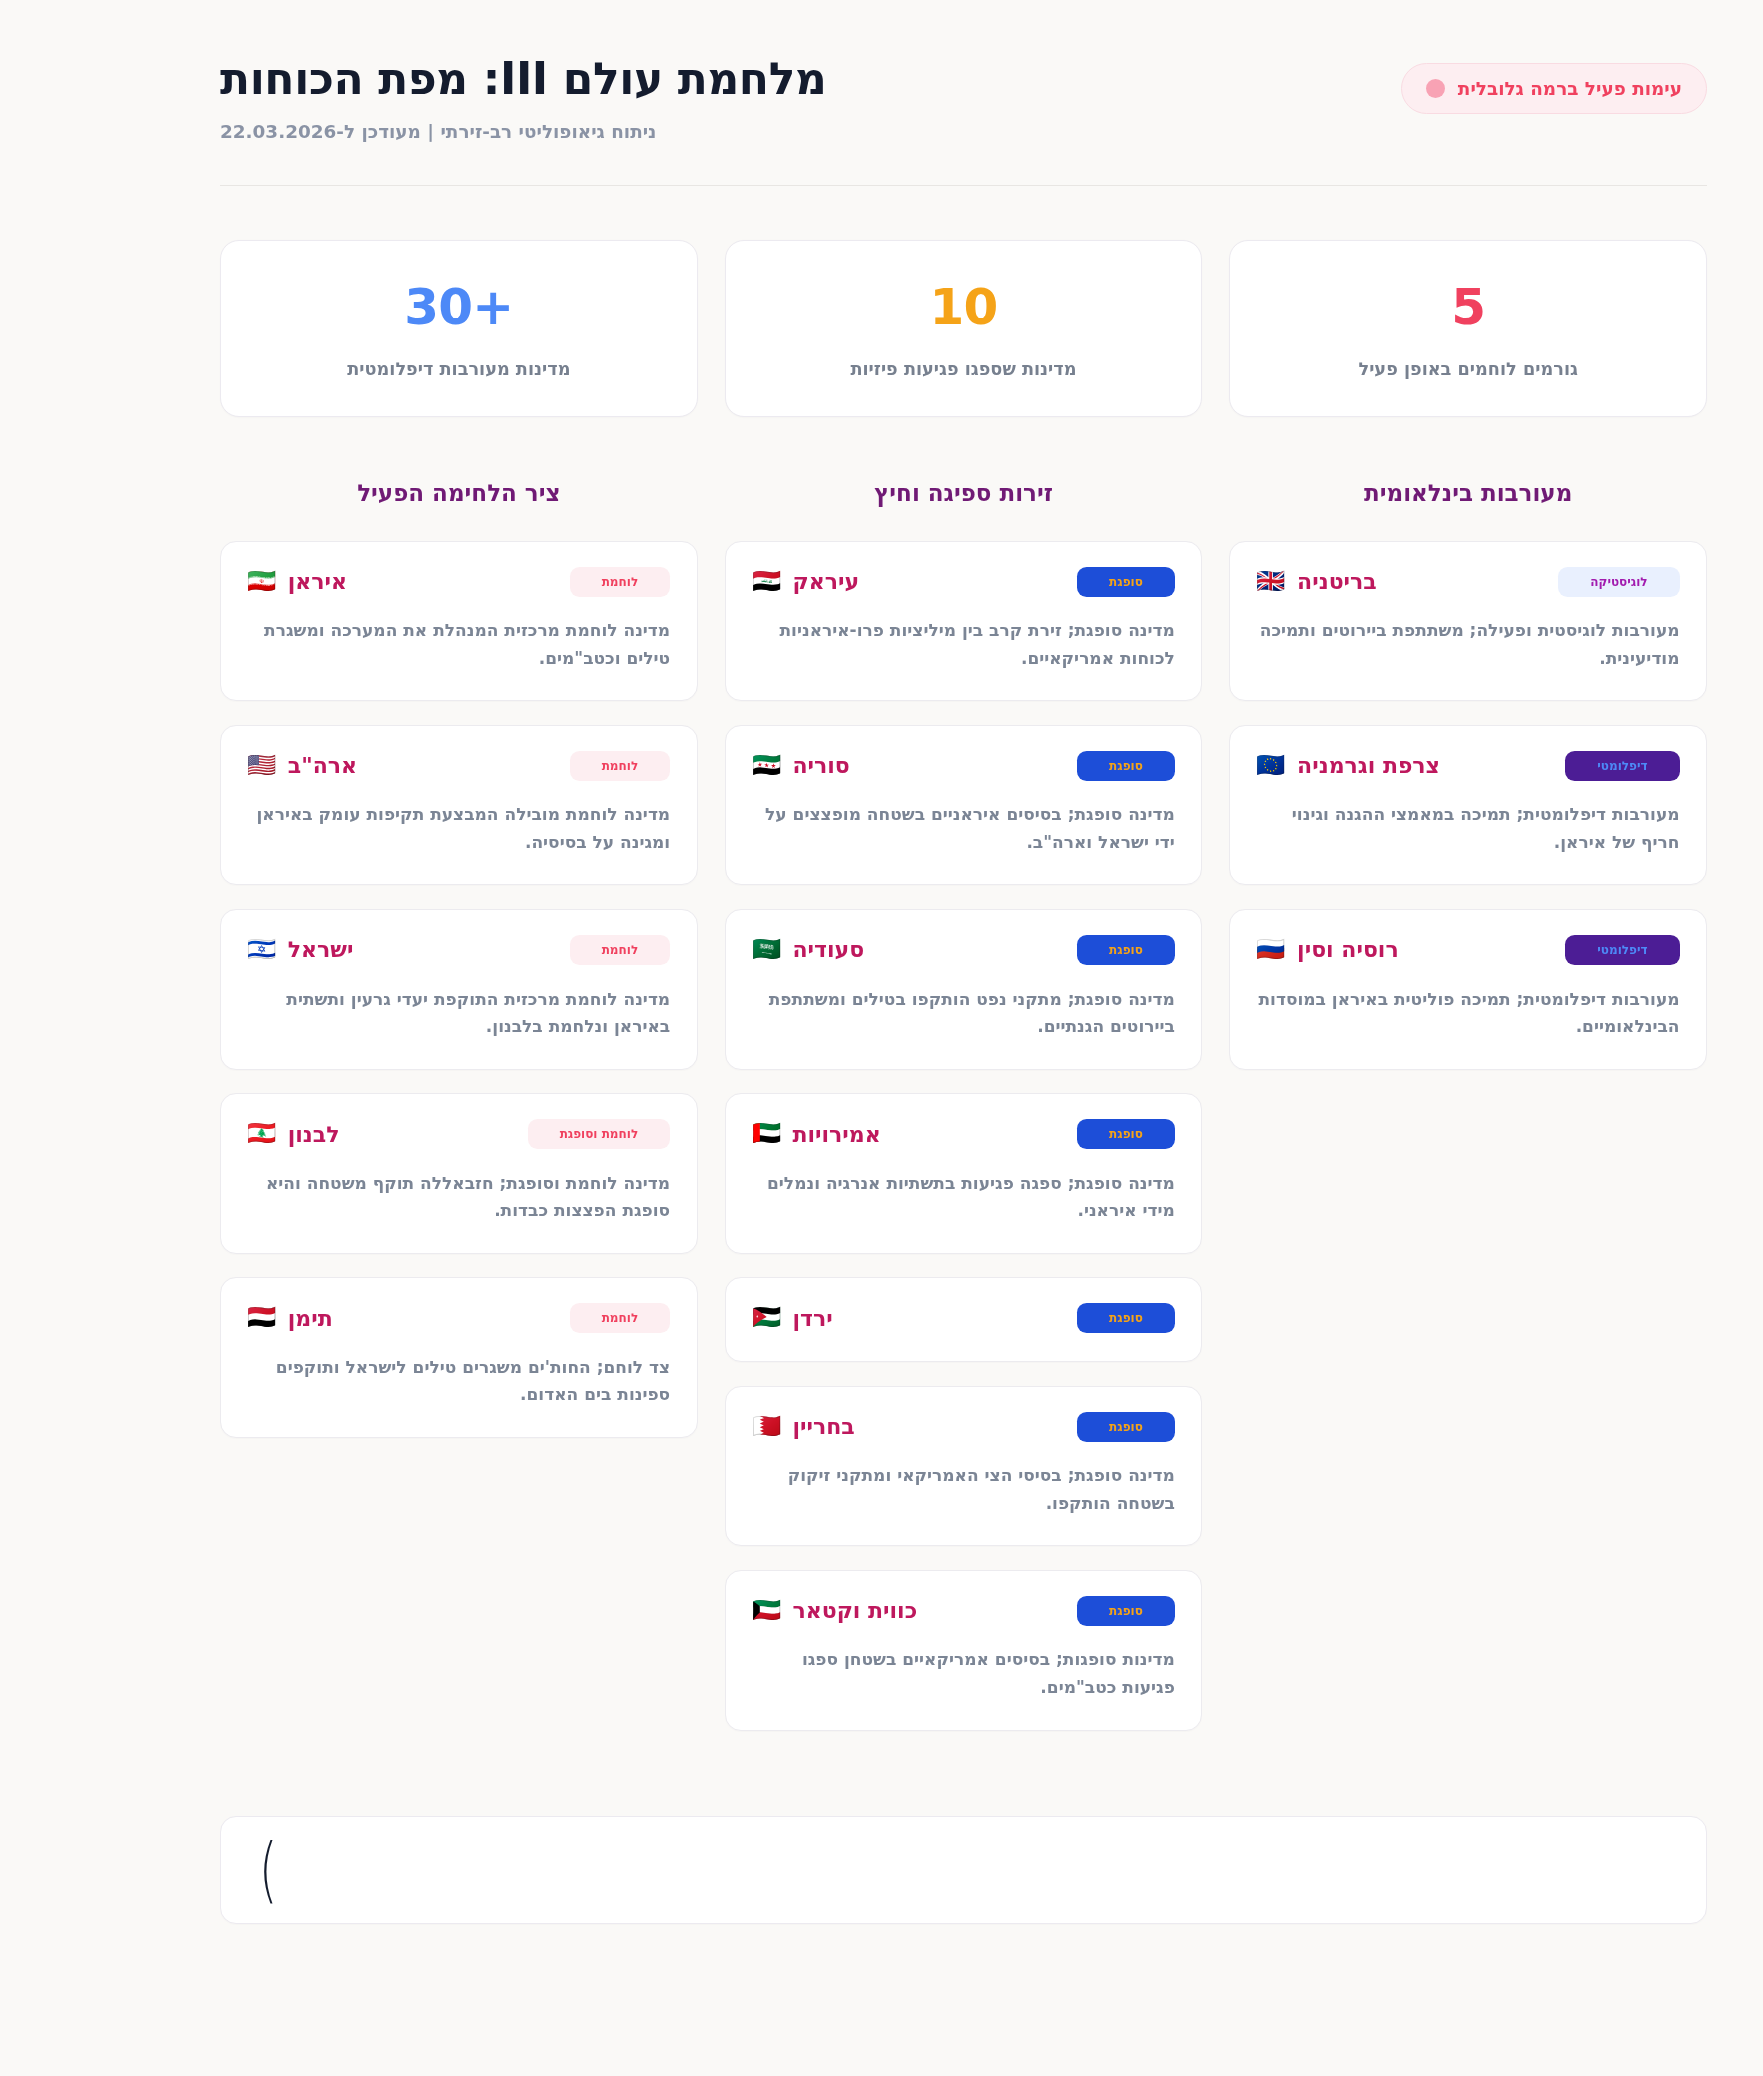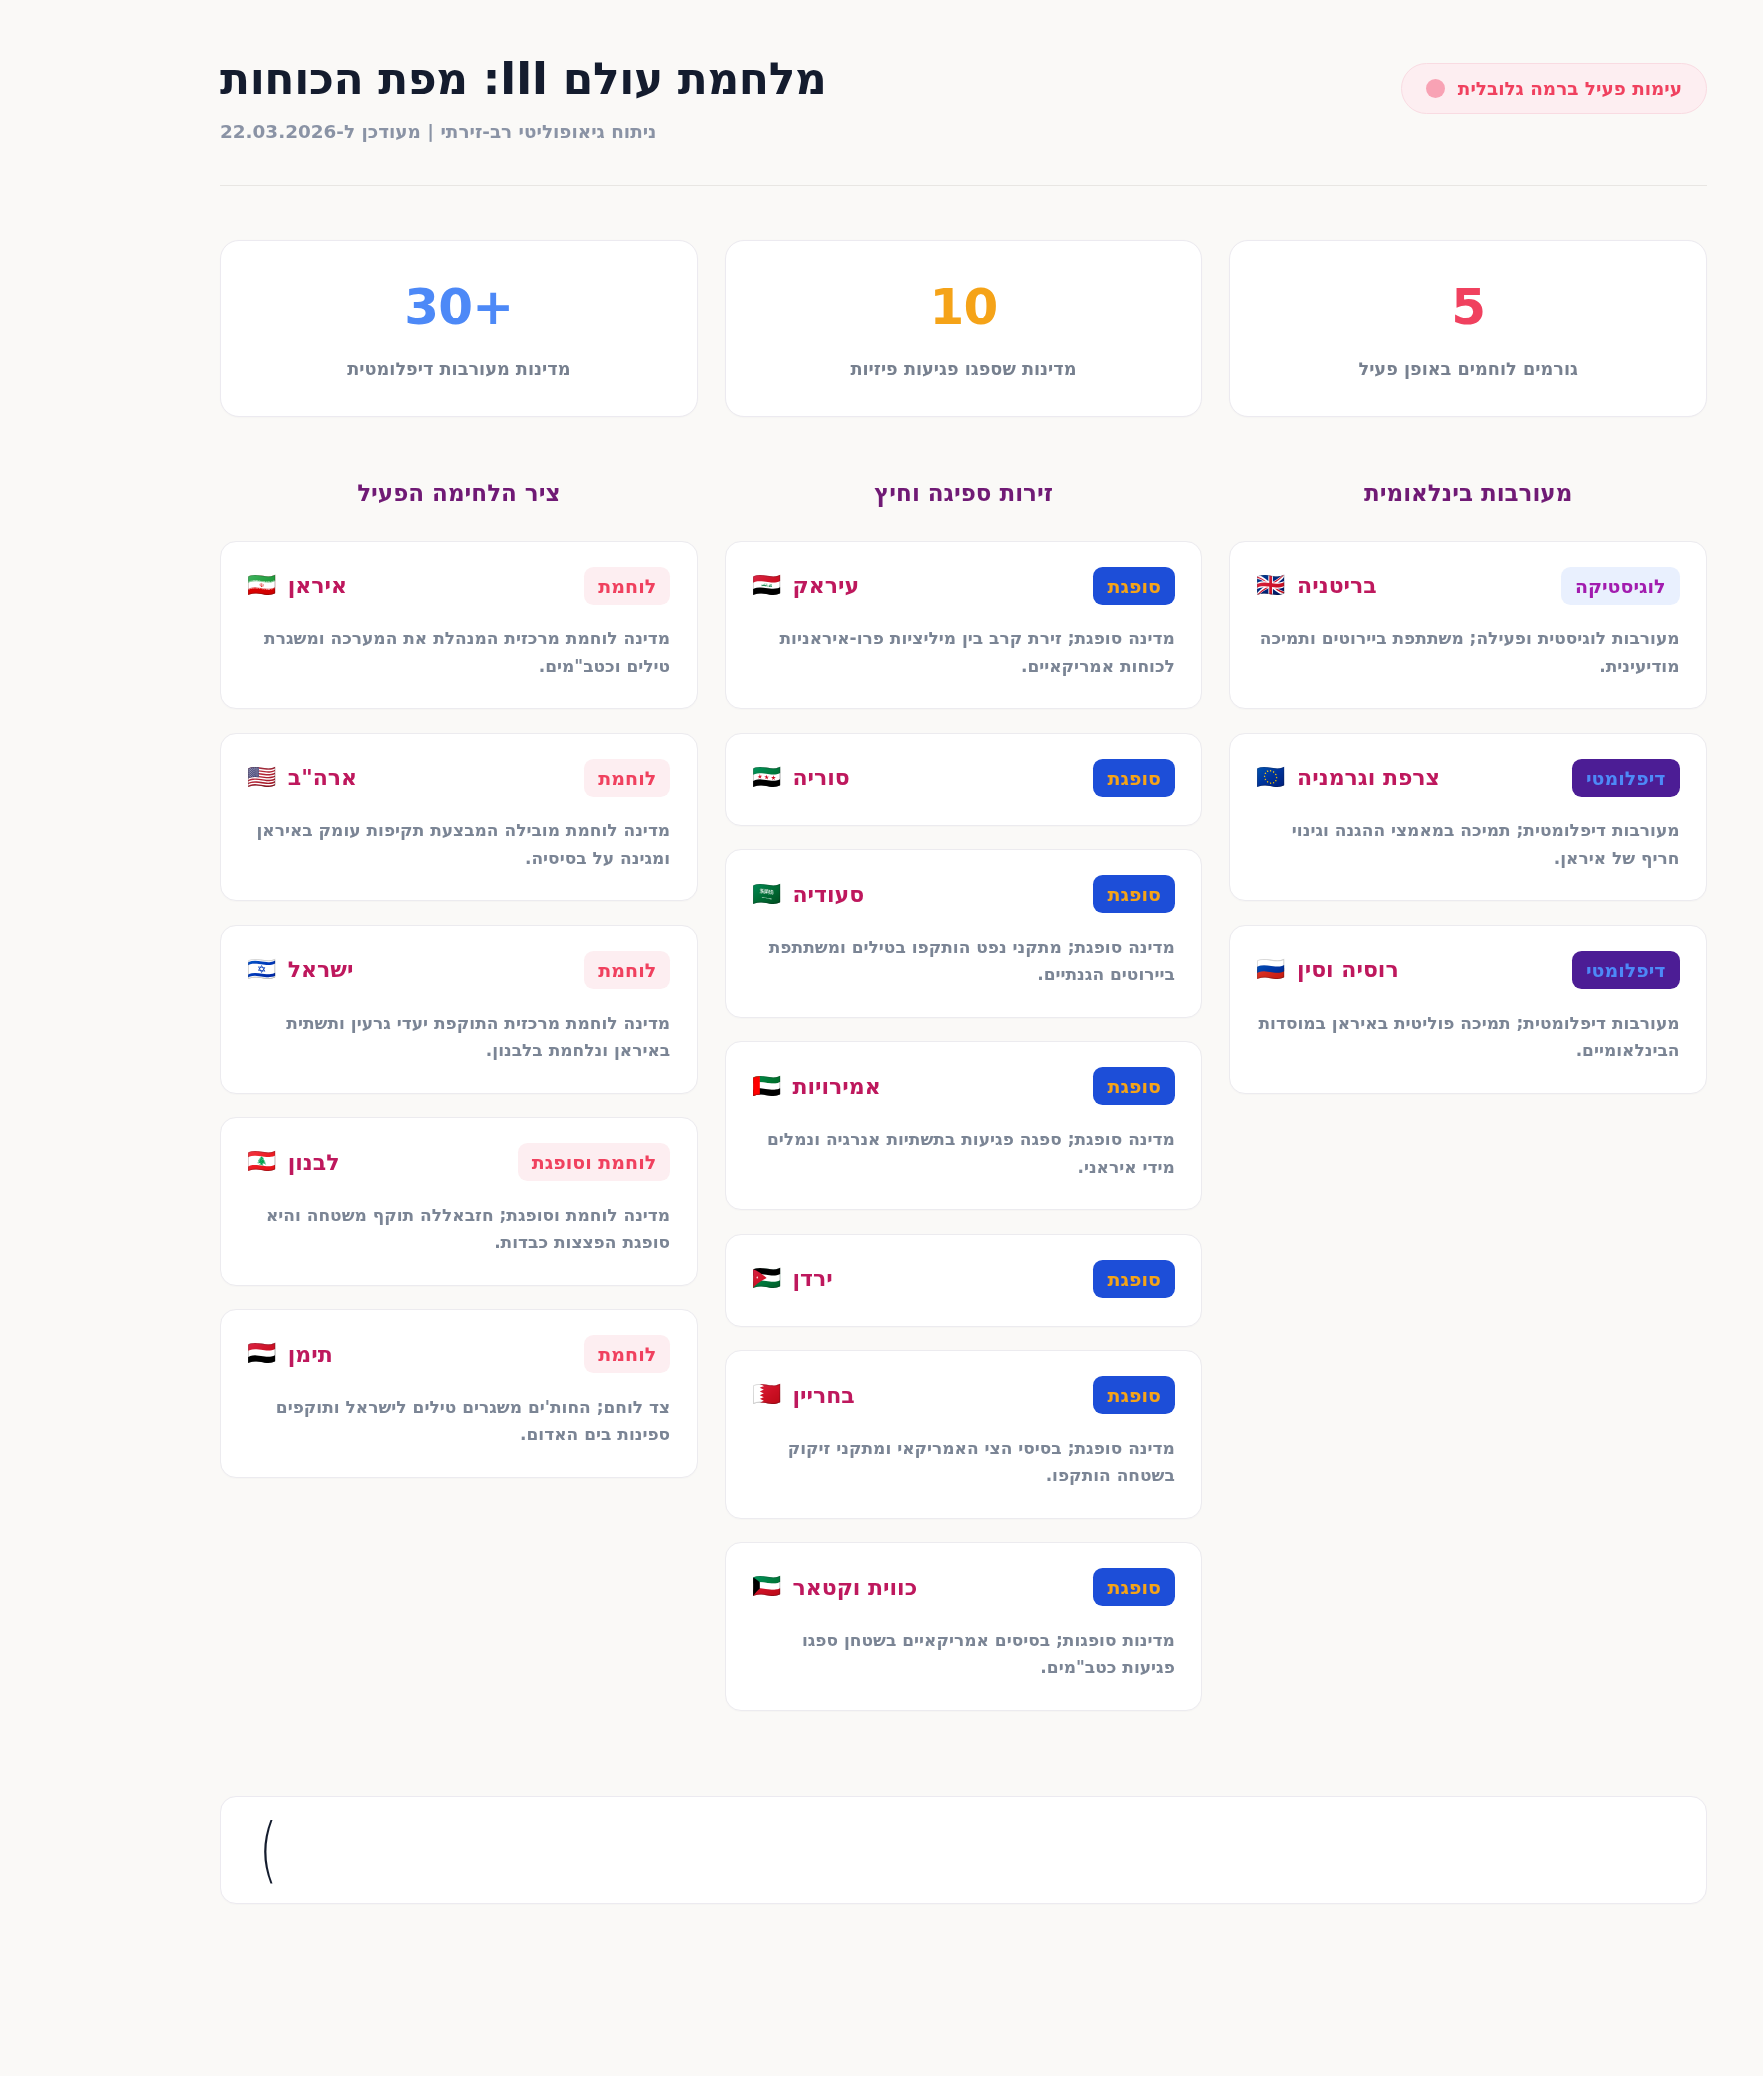--- a/index.html
+++ b/index.html
@@ -166,24 +166,24 @@
     line-height: 1;
   }
 
   .entity-name {
     font-size: 22px;
     font-weight: 800;
     color: #be185d;
   }
 
   .entity-tag {
-    font-size: 19px;
+    font-size: 12px;
     font-weight: 800;
     border-radius: 9.6px;
-    padding: 8px 14px;
+    padding: 8px 32px;
     white-space: nowrap;
   }
 
   .tag-combat      { background: #fdeef1; color: #f0415f; }
   .tag-absorb      { background: #1d4ed8; color: #f5a318; }
   .tag-logistics   { background: #e9f0fe; color: #a21caf; }
   .tag-diplomatic  { background: #4c1d95; color: #4d89f7; }
 
   .entity-desc {
     margin-top: 20.6px;
@@ -338,20 +338,21 @@
       </div>
 
       <div class="entity-card">
         <div class="entity-head">
           <div class="entity-name-wrap">
             <span class="entity-flag">🇸🇾</span>
             <span class="entity-name">סוריה</span>
           </div>
           <span class="entity-tag tag-absorb">סופגת</span>
         </div>
+        <div class="entity-desc">מדינה סופגת; בסיסים איראניים בשטחה מופצצים על ידי ישראל וארה"ב.</div>
       </div>
 
       <div class="entity-card">
         <div class="entity-head">
           <div class="entity-name-wrap">
             <span class="entity-flag">🇸🇦</span>
             <span class="entity-name">סעודיה</span>
           </div>
           <span class="entity-tag tag-absorb">סופגת</span>
         </div>

